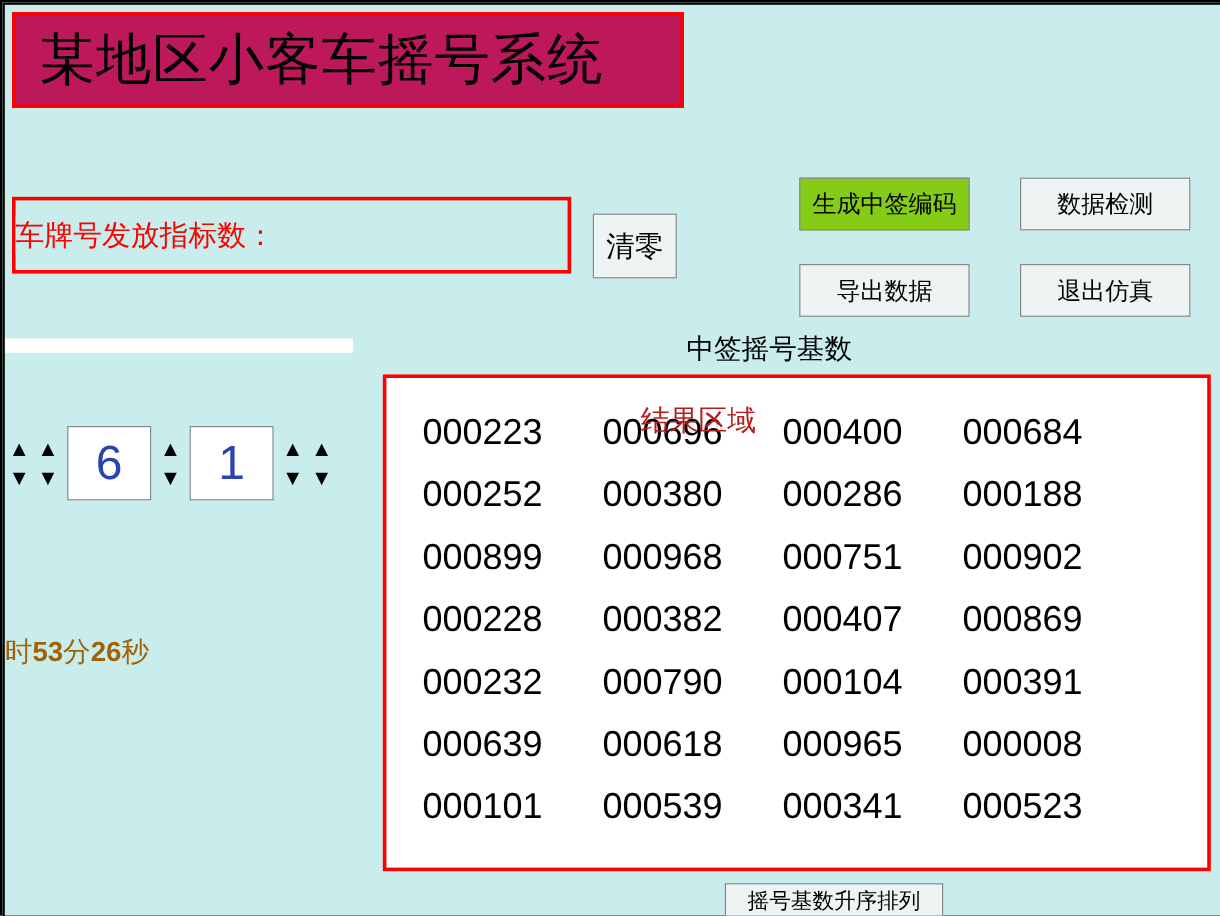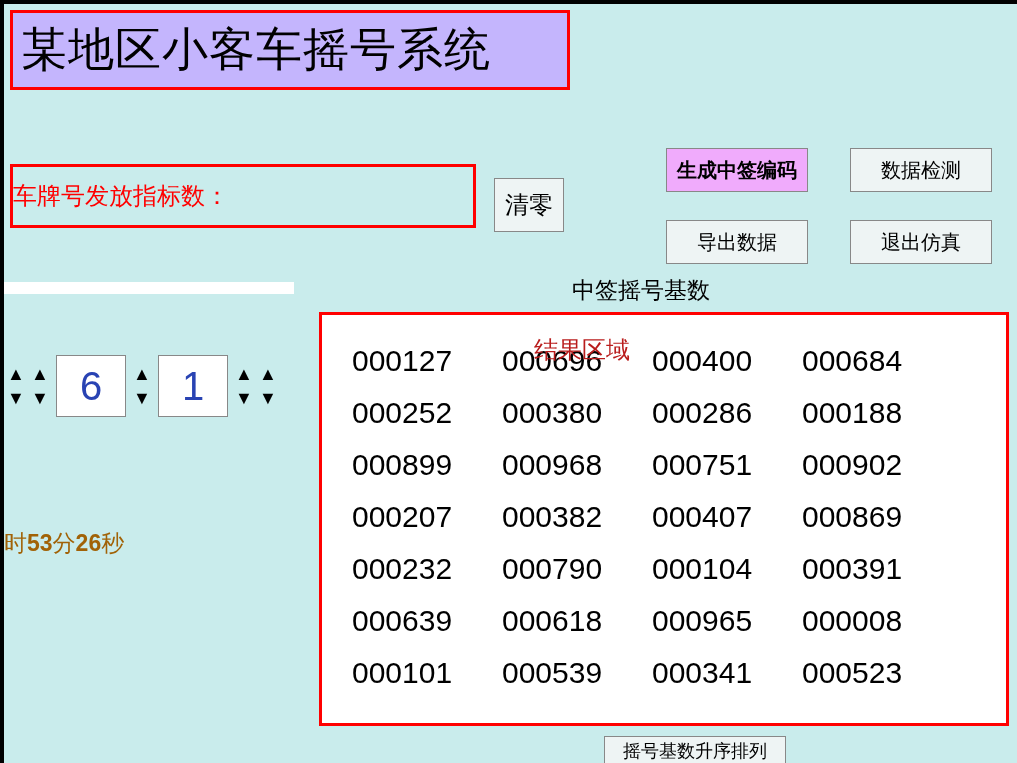--- a/index.html
+++ b/index.html
@@ -16,25 +16,25 @@
   }
   .red-box{
     border:3px solid #ff0000;
     box-sizing:border-box;
   }
   
   .title-wrap{
     position:absolute;
     left:6px; top:6px;
     width:560px; height:80px;
-    background:#c4b5fd;
+    background:#be185d;
     display:flex;
     align-items:center;
     justify-content:flex-start;
-    padding-left:8px;
+    padding-left:20px;
   }
   .title-wrap span{
     font-size:46px;
     font-weight:400;
     letter-spacing:1px;
     color:#000;
     white-space:nowrap;
   }
   
   .quota-row{
@@ -81,22 +81,21 @@
     width:140px; height:42px;
     background:#eef4f4;
     border:1px solid #888;
     font-size:20px;
     display:flex;
     align-items:center;
     justify-content:center;
     cursor:pointer;
   }
   .btn.accent{
-    background:#f0abfc;
-    font-weight:bold;
+    background:#84cc16;
   }
   
   .base-label{
     position:absolute;
     left:568px; top:271px;
     font-size:23px;
     color:#000000;
   }
   .result-label{
     position:absolute;
@@ -207,24 +206,24 @@
 <div class="clear-btn">清零</div>
 
 <div class="btn accent" style="left:662px;top:144px;">生成中签编码</div>
 <div class="btn" style="left:846px;top:144px;">数据检测</div>
 <div class="btn" style="left:662px;top:216px;">导出数据</div>
 <div class="btn" style="left:846px;top:216px;">退出仿真</div>
 
 <div class="base-label">中签摇号基数</div>
 
 <div class="results red-box" id="results">
-    <div class="results-row"><span>000127</span><span>000696</span><span>000400</span><span>000684</span></div>
+    <div class="results-row"><span>000223</span><span>000696</span><span>000400</span><span>000684</span></div>
     <div class="results-row"><span>000252</span><span>000380</span><span>000286</span><span>000188</span></div>
     <div class="results-row"><span>000899</span><span>000968</span><span>000751</span><span>000902</span></div>
-    <div class="results-row"><span>000207</span><span>000382</span><span>000407</span><span>000869</span></div>
+    <div class="results-row"><span>000228</span><span>000382</span><span>000407</span><span>000869</span></div>
     <div class="results-row"><span>000232</span><span>000790</span><span>000104</span><span>000391</span></div>
     <div class="results-row"><span>000639</span><span>000618</span><span>000965</span><span>000008</span></div>
     <div class="results-row"><span>000101</span><span>000539</span><span>000341</span><span>000523</span></div>
   </div>
 <div class="result-label">结果区域</div>
 
 <div class="sort-btn">摇号基数升序排列</div>
 
 <div class="left-panel"></div>
 

